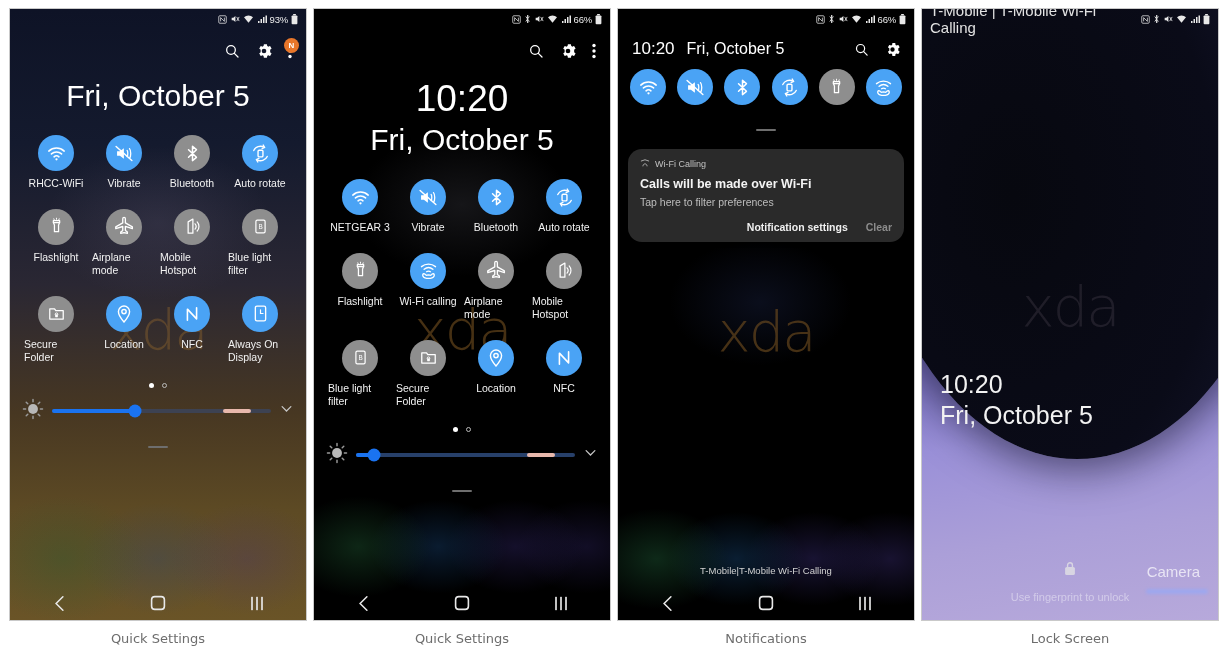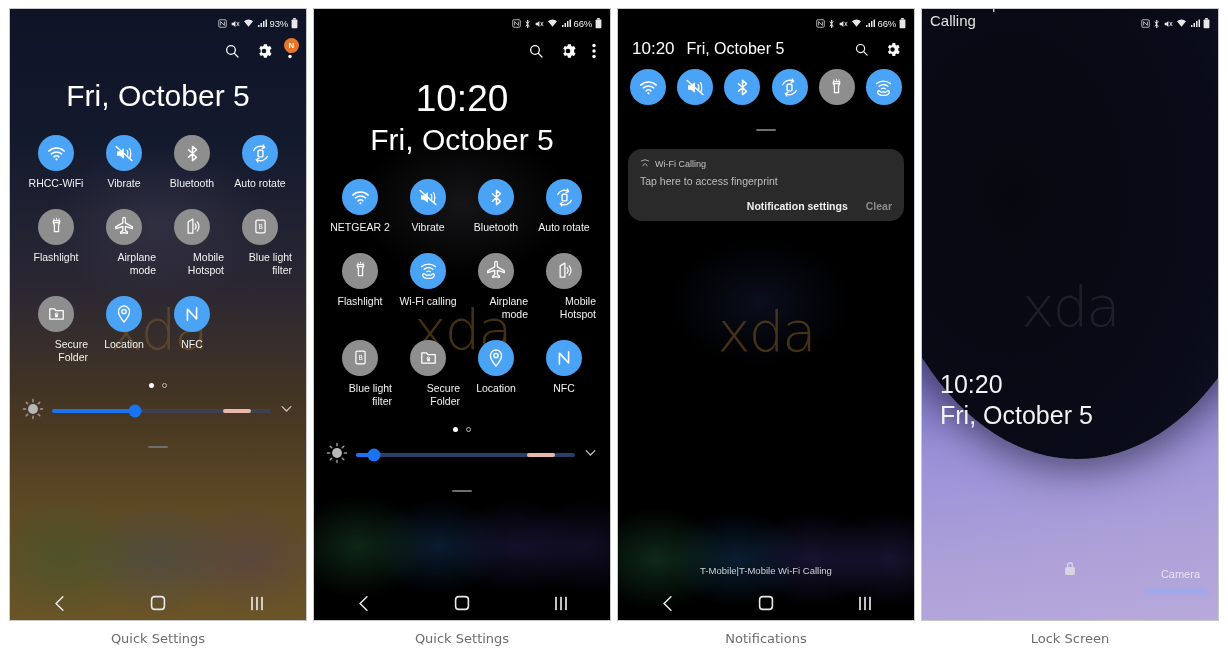--- a/index.html
+++ b/index.html
@@ -86,21 +86,21 @@
   }
   .xda.w1 { top: 288px; color: rgba(150,105,45,0.40); }
   .xda.w2 { top: 288px; color: rgba(140,96,38,0.50); }
   .xda.w3 { top: 285px; color: rgba(120,82,32,0.58); }
   .xda.w4 { top: 285px; color: rgba(140,120,140,0.18); }
 
   
   .statusbar {
     position: relative;
     height: 20px;
-    display: flex; align-items: flex-end;
+    display: flex; align-items: center;
     padding: 0 8px;
     font-size: 9px; color: #e8e8e8;
     gap: 4px;
   }
   .statusbar .carrier { font-size: 15px; color: #e2e2e2; margin-right: auto; }
   .statusbar .sb-right {
     margin-left: auto;
     display: flex; align-items: center; gap: 3px;
   }
   .sb-ico { display: inline-flex; align-items: center; }
@@ -138,21 +138,21 @@
   .tile { display: flex; flex-direction: column; align-items: center; cursor: pointer; }
   .tile-circle {
     width: 36px; height: 36px; border-radius: 50%;
     display: flex; align-items: center; justify-content: center;
   }
   .tile-circle.on { background: #4aa3f5; }
   .tile-circle.off { background: #8e8e8e; }
   .tile-label {
     margin-top: 6px;
     font-size: 10.5px; line-height: 13.5px;
-    color: #f2f2f2; text-align: right;
+    color: #f2f2f2; text-align: left;
     max-width: 64px;
   }
   
   .tiles-compact {
     position: relative;
     display: flex; justify-content: space-between;
     padding: 0 12px; margin-top: 10px;
   }
   .tiles-compact .tile-circle { width: 36px; height: 36px; }
 
@@ -210,21 +210,21 @@
   .lock-clock { position: absolute; left: 18px; top: 360px; color: #f2f2f2; font-weight: 300; }
   .lock-time { font-size: 25px; line-height: 30px; }
   .lock-date { font-size: 25px; line-height: 32px; }
   .lock-lock-ico { position: absolute; left: 50%; transform: translateX(-50%); bottom: 40px; opacity: 0.75; }
   .lock-hint {
     position: absolute; left: 0; right: 0; bottom: 17px;
     text-align: center; font-size: 11px; color: rgba(255,255,255,0.42);
   }
   .lock-camera {
     position: absolute; right: 18px; bottom: 40px;
-    font-size: 11px; color: rgba(255,255,255,0.70); cursor: pointer;
+    font-size: 15px; color: rgba(255,255,255,0.70); cursor: pointer;
   }
   .lock-camera-bar {
     position: absolute; right: 10px; bottom: 26px;
     width: 62px; height: 5px; border-radius: 3px;
     background: rgba(140,170,255,0.55);
     filter: blur(1.5px);
   }
   .notif-status-line {
     position: absolute; left: 0; right: 0; bottom: 44px;
     text-align: center; font-size: 9.5px; color: #d2d2d2;
@@ -425,20 +425,29 @@
               </div>
               <div class="tile-label">Location</div>
             </div>
           <div class="tile">
               <div class="tile-circle on">
                 <svg width="20" height="20" viewBox="0 0 24 24">
                   <path d="M6.5 19.5V6.2l11 11.6V4.5" fill="none" stroke="#ffffff" stroke-width="1.9" stroke-linecap="round" stroke-linejoin="round"></path>
                 </svg>
               </div>
               <div class="tile-label">NFC</div>
+            </div>
+          <div class="tile">
+              <div class="tile-circle on">
+                <svg width="19" height="19" viewBox="0 0 24 24">
+                  <rect x="5.5" y="2.6" width="13" height="18.8" rx="2" fill="none" stroke="#ffffff" stroke-width="1.7"></rect>
+                  <path d="M12 7.4v4.6h3.2" fill="none" stroke="#ffffff" stroke-width="1.5" stroke-linecap="round"></path>
+                </svg>
+              </div>
+              <div class="tile-label">Always On Display</div>
             </div>
         </div>
 
         <div class="dots">
           <span class="dot"></span>
           <span class="dot hollow"></span>
         </div>
 
         <div class="bright-row">
           <span>
@@ -565,21 +574,21 @@
               <div class="tile-circle on">
                 <svg width="21" height="21" viewBox="0 0 24 24">
                   <g fill="none" stroke="#ffffff" stroke-width="1.8" stroke-linecap="round">
                     <path d="M3.2 9.2a13 13 0 0 1 17.6 0"></path>
                     <path d="M6.2 12.5a8.6 8.6 0 0 1 11.6 0"></path>
                     <path d="M9.2 15.8a4.3 4.3 0 0 1 5.6 0"></path>
                   </g>
                   <circle cx="12" cy="18.6" r="1.3" fill="#ffffff"></circle>
                 </svg>
               </div>
-              <div class="tile-label">NETGEAR 2</div>
+              <div class="tile-label">NETGEAR 3</div>
             </div>
           <div class="tile">
               <div class="tile-circle on">
                 <svg width="21" height="21" viewBox="0 0 24 24">
                   <path d="M3.5 9.5v5h3.2l4.6 3.6V5.9L6.7 9.5z" fill="#ffffff"></path>
                   <path d="M2.4 4l18 16" stroke="#ffffff" stroke-width="1.7" stroke-linecap="round"></path>
                   <g fill="none" stroke="#ffffff" stroke-width="1.5" stroke-linecap="round">
                     <path d="M15 8.6c1 1 1 5.8 0 6.8"></path>
                     <path d="M17.7 6.4c1.9 2 1.9 9.2 0 11.2"></path>
                   </g>
@@ -882,21 +891,22 @@
         <div class="notif-card">
           <div class="notif-app">
             <span>
               <svg width="10" height="10" viewBox="0 0 24 24">
                   <path d="M3 7a16 16 0 0 1 18 0" fill="none" stroke="#c2c2c2" stroke-width="2" stroke-linecap="round"></path>
                   <path d="M7 19c0-3 3-5 5-5s5 2 5 5" fill="none" stroke="#c2c2c2" stroke-width="2" stroke-linecap="round"></path>
                 </svg>
             </span>
             <span>Wi-Fi Calling</span>
           </div>
-          <div class="notif-sub">Tap here to access fingerprint</div>
+          <div class="notif-title">Calls will be made over Wi-Fi</div>
+          <div class="notif-sub">Tap here to filter preferences</div>
           <div class="notif-actions">
             <span class="notif-act">Notification settings</span>
             <span class="notif-act dim">Clear</span>
           </div>
         </div>
 
         <div class="xda w3" style="top:290px">xda</div>
 
         <div class="notif-status-line">T-Mobile|T-Mobile Wi-Fi Calling</div>
 
@@ -974,20 +984,21 @@
           <div class="lock-time">10:20</div>
           <div class="lock-date">Fri, October 5</div>
         </div>
 
         <span class="lock-lock-ico">
           <svg width="13" height="15" viewBox="0 0 16 18">
               <rect x="2" y="7" width="12" height="10" rx="2" fill="#e6e6e6"></rect>
               <path d="M5 7V5a3 3 0 0 1 6 0v2" fill="none" stroke="#e6e6e6" stroke-width="1.7"></path>
             </svg>
         </span>
+        <div class="lock-hint">Use fingerprint to unlock</div>
         <div class="lock-camera">Camera</div>
         <div class="lock-camera-bar"></div>
       </div>
     </div>
 
   </div>
 
   <div class="captions">
     <div class="caption">Quick Settings</div>
     <div class="caption">Quick Settings</div>

